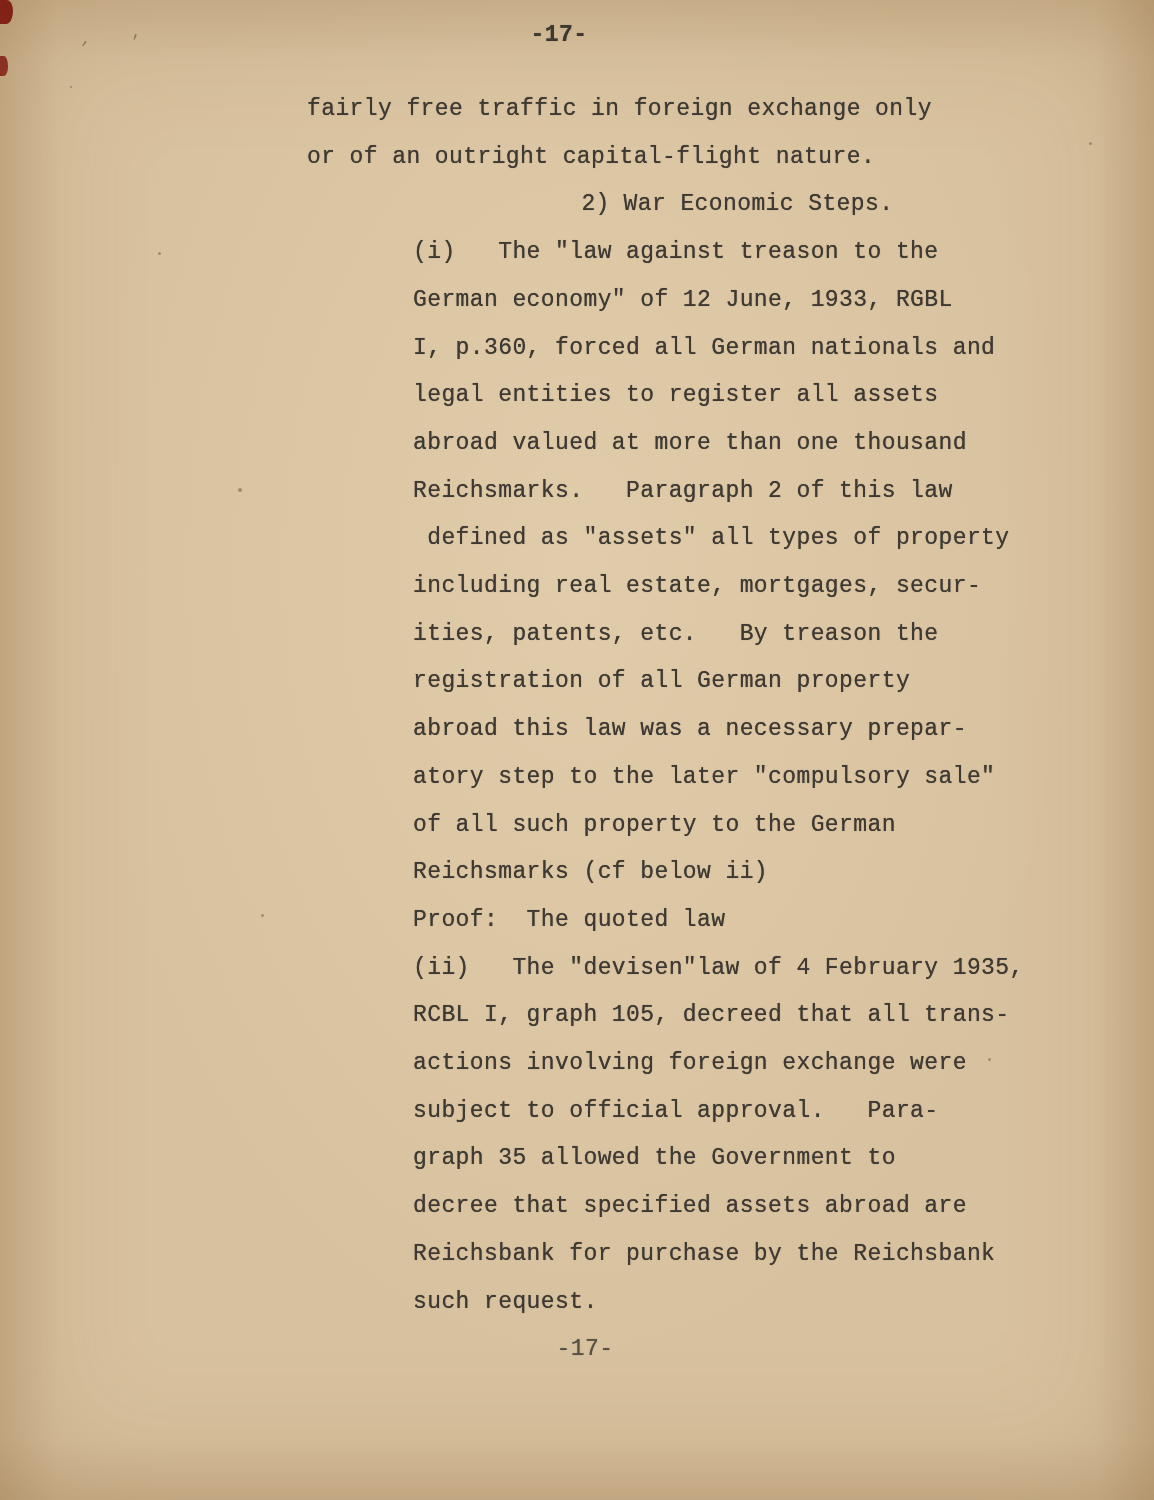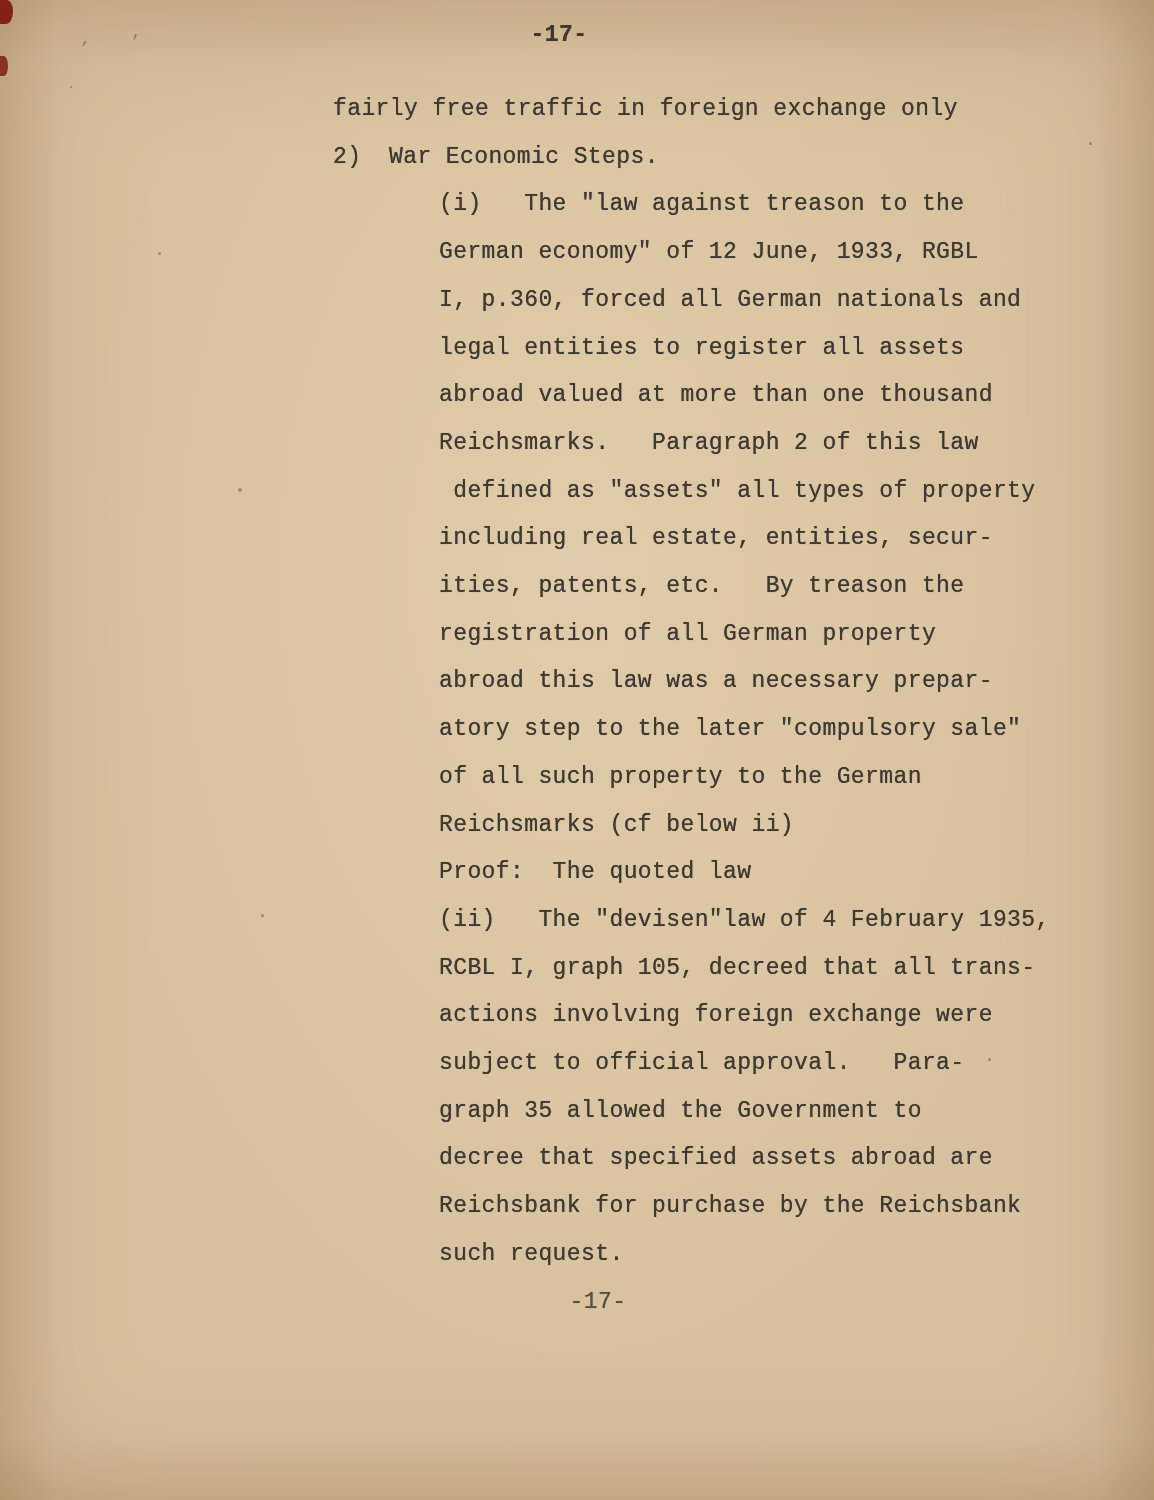--- a/index.html
+++ b/index.html
@@ -30,23 +30,23 @@
     line-height:47.7px;
     letter-spacing:0.4px;
     text-shadow:0 0 0.7px rgba(62,58,51,0.85);
   }
   .pageno.top{
     position:absolute; top:12px; left:0; width:100%;
     text-align:center;
     transform:translateX(-18px);
     font-weight:bold;
   }
-  .flow{ position:absolute; top:86px; left:0; width:100%;padding-left:26px; }
+  .flow{ position:absolute; top:86px; left:0; width:100%; }
   .intro{ margin-left:307px; }
-  .section{ margin-left:307px; }
+  .section{ margin-left:307px;text-align:center; }
   .item{ margin-left:413px; }
   .marker{ display:inline-block; width:56px; }
   .pageno.bottom{
     width:100%; text-align:center; transform:translateX(8px);
     color:#575044; text-shadow:0 0 1px rgba(87,80,68,0.7);
   }
   
   .mark{ position:absolute; background:var(--edge-mark); }
   .m1{ left:0; top:0; width:13px; height:24px; border-radius:0 70% 80% 0; opacity:.9; }
   .m2{ left:0; top:56px; width:8px; height:20px; border-radius:0 80% 80% 0; opacity:.8; }
@@ -76,33 +76,34 @@
   <span class="speck s4"></span>
   <span class="speck s5"></span>
   <span class="speck s6"></span>
 
   <div class="pageno top">-17-</div>
 
   <div class="flow">
 
     <div class="block intro">
         <div class="line">fairly free traffic in foreign exchange only</div>
+        <div class="line">or of an outright capital-flight nature.</div>
       </div>
 
     <div class="section"><span class="marker">2)</span><span>War Economic Steps.</span></div>
 
     <div class="block item">
         <div class="line">(i)   The "law against treason to the</div>
         <div class="line">German economy" of 12 June, 1933, RGBL</div>
         <div class="line">I, p.360, forced all German nationals and</div>
         <div class="line">legal entities to register all assets</div>
         <div class="line">abroad valued at more than one thousand</div>
         <div class="line">Reichsmarks.   Paragraph 2 of this law</div>
         <div class="line"> defined as "assets" all types of property</div>
-        <div class="line">including real estate, entities, secur-</div>
+        <div class="line">including real estate, mortgages, secur-</div>
         <div class="line">ities, patents, etc.   By treason the</div>
         <div class="line">registration of all German property</div>
         <div class="line">abroad this law was a necessary prepar-</div>
         <div class="line">atory step to the later "compulsory sale"</div>
         <div class="line">of all such property to the German</div>
         <div class="line">Reichsmarks (cf below ii)</div>
         <div class="line">Proof:  The quoted law</div>
       </div>
 
     <div class="block item">

